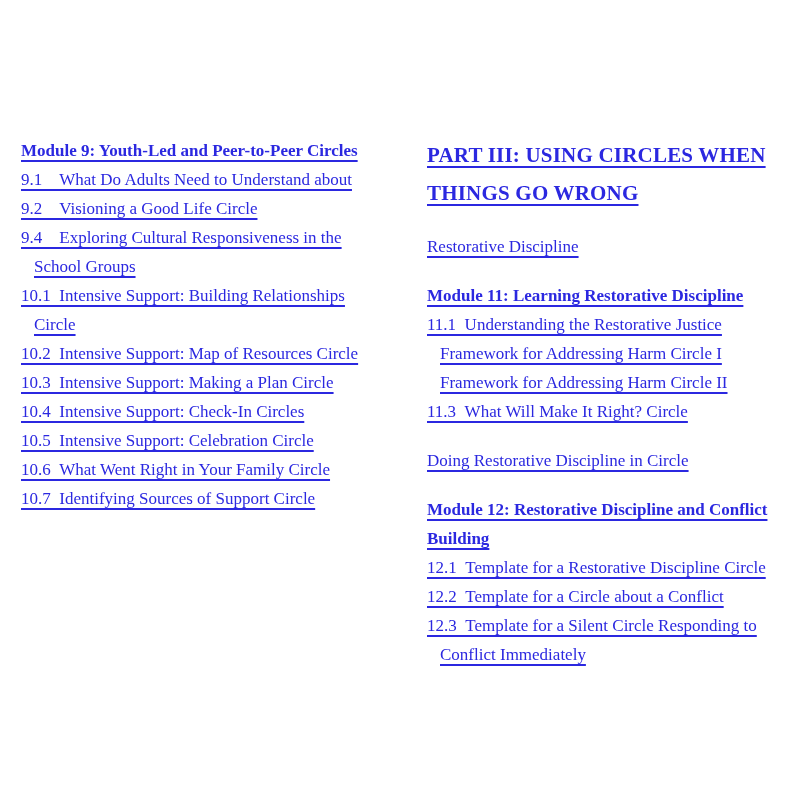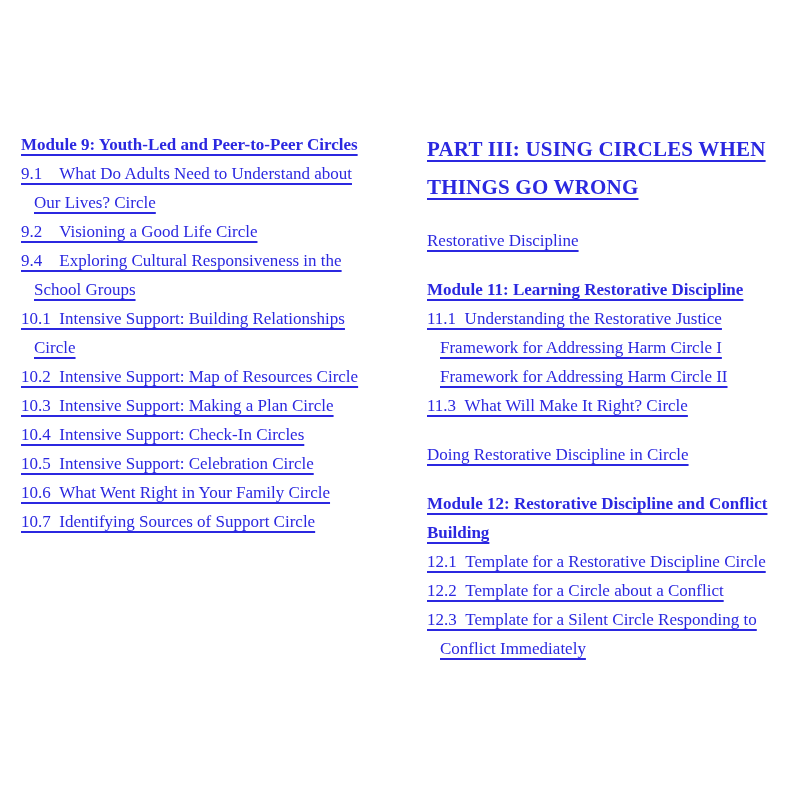--- a/index.html
+++ b/index.html
@@ -21,41 +21,41 @@
   .entry a {
     color: var(--link);
     text-decoration: underline;
     text-decoration-thickness: 1.5px;
     text-underline-offset: 3.5px;
   }
   .ln { display: block; white-space: nowrap; }
   .item .cont { padding-left: 13px; }
 
   .heading { font-weight: bold; margin-top: 14px; }
-  .entry:first-child { margin-top: 0; }
+  .entry:first-child { margin-top: 6px; }
 
   .part {
     font-size: 21px;
     font-weight: bold;
     line-height: 38px;
     letter-spacing: 0.2px;
   }
   .standalone { margin: 20px 0; }
 </style>
 </head>
 <body style="--link: #2b28e0; background: rgb(255, 255, 255);">
 
 <div class="col col-left">
 
   <p class="entry heading">
     <a href="#"><span class="ln">Module 9: Youth-Led and Peer-to-Peer Circles</span></a>
   </p>
 
   <p class="entry item">
-    <a href="#"><span class="ln">9.1&nbsp;&nbsp;&nbsp;&nbsp;What Do Adults Need to Understand about</span><span class="ln cont">Our Lives? Circle</span></a>
+    <a href="#"><span class="ln">9.1&nbsp;&nbsp;&nbsp;&nbsp;What Do Adults Need to Understand about</span></a>
   </p>
 
   <p class="entry item">
     <a href="#"><span class="ln">9.2&nbsp;&nbsp;&nbsp;&nbsp;Visioning a Good Life Circle</span></a>
   </p>
 
 
   <p class="entry item">
     <a href="#"><span class="ln">9.4&nbsp;&nbsp;&nbsp;&nbsp;Exploring Cultural Responsiveness in the</span><span class="ln cont">School Groups</span></a>
   </p>

